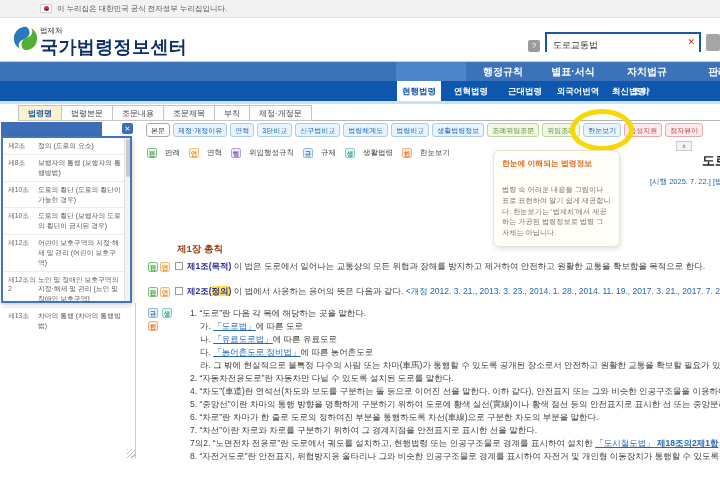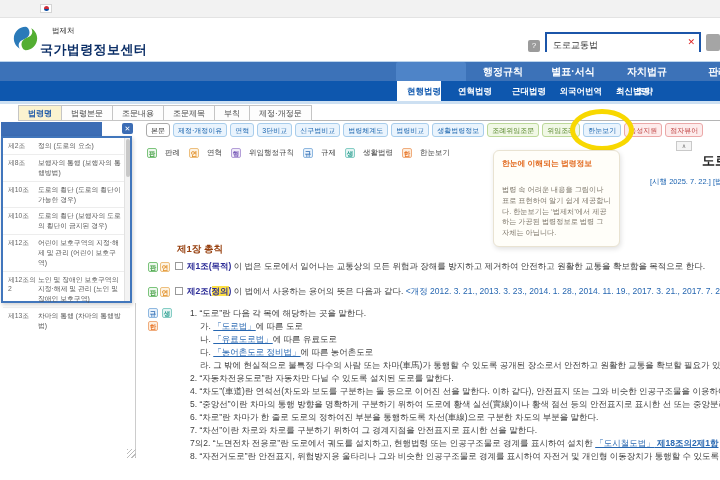--- a/index.html
+++ b/index.html
@@ -8,39 +8,39 @@
   
   .gov-banner{position:absolute;left:0;top:0;width:720px;height:18px;background:#f2f2f2;
     border-bottom:1px solid #e3e3e3;display:flex;align-items:center;padding-left:40px}
   .flag{width:12px;height:9px;background:#fff;border:1px solid #d5d5d5;display:flex;
     align-items:center;justify-content:center;margin-right:5px}
   .flag i{width:5px;height:5px;border-radius:50%;background:linear-gradient(#cd2e3a 50%,#0047a0 50%)}
   .banner-text{font-size:7.5px;color:#555}
   
   .header{position:absolute;left:0;top:18px;width:720px;height:44px;background:#fff;border-bottom:1px solid #bcd4ec}
   .logo{position:absolute;left:13px;top:8px;width:25px;height:25px}
-  .agency{position:absolute;left:52px;top:8px;font-size:7.5px;color:#333}
-  .site-title{position:absolute;left:40px;top:23px;font-size:13px;font-weight:bold;color:#0c2f67;letter-spacing:.4px}
+  .agency{position:absolute;left:40px;top:8px;font-size:7.5px;color:#333}
+  .site-title{position:absolute;left:40px;top:17px;font-size:18px;font-weight:bold;color:#0c2f67;letter-spacing:.4px}
   .help-btn{position:absolute;left:528px;top:22px;width:12px;height:12px;background:#9b9b9b;color:#fff;
     font-size:8px;line-height:12px;text-align:center;border-radius:2px;cursor:pointer}
   .search-box{position:absolute;left:545px;top:14px;width:156px;height:20px;border:2px solid #1b55a9;background:#fff}
   .search-box input{border:none;outline:none;width:100%;height:100%;font-size:9px;padding:0 18px 0 6px;color:#333;
     font-family:inherit}
   .clear-btn{position:absolute;right:4px;top:50%;transform:translateY(-50%);color:#d22;font-size:9px;font-weight:bold;cursor:pointer;line-height:1}
   .search-part{position:absolute;left:706px;top:16px;width:14px;height:17px;background:#a5a5a5;border-radius:2px}
   
   .mainnav{position:absolute;left:0;top:62px;width:720px;height:19px;background:#3c72b8;overflow:hidden}
   .mn-item{position:absolute;top:0;height:19px;text-align:center;color:#fff;font-weight:bold;font-size:10px;
     line-height:19px;white-space:nowrap;cursor:pointer}
   .mn-item.active{background:#4e84c8;line-height:normal;padding-top:20px;border-radius:2px 2px 0 0}
   .mn-item.active .mn-label{display:block;font-size:9.5px;line-height:10px}
   .mn-sub{display:block;font-size:5.5px;color:#d9e6f7;font-weight:normal;line-height:7px}
   .subnav{position:absolute;left:0;top:81px;width:720px;height:20px;background:#0e57ae;overflow:hidden}
   .sn-item{position:absolute;top:0;height:36px;line-height:20px;color:#fff;font-size:8.5px;font-weight:bold;
-    text-align:right;white-space:nowrap;cursor:pointer}
+    text-align:center;white-space:nowrap;cursor:pointer}
   .sn-item.active{background:#fff;color:#0e57ae}
   .navline{position:absolute;left:0;top:101px;width:720px;height:3px;background:#cde0f2}
   
   .tabbar{position:absolute;left:18px;top:105px;right:0;height:16px;display:flex;border-bottom:1px solid #b5b5b5}
   .tab{height:16px;line-height:15px;padding:0 9px;font-size:8px;color:#444;background:#fdfdfd;
     border:1px solid #c5c5c5;border-left:none;white-space:nowrap;cursor:pointer}
   .tab:first-child{border-left:1px solid #c5c5c5}
   .tab.active{background:#fbf3d0;color:#1a56a8;font-weight:bold}
   
   .toolbar{position:absolute;left:146px;top:123px;height:14px;display:flex;gap:3px;z-index:3}
@@ -105,20 +105,21 @@
   .sg-link{color:#2767b1;text-decoration:underline;cursor:pointer}
   .sg-linkbold{color:#2767b1;text-decoration:underline;font-weight:bold;cursor:pointer}
 </style>
 </head>
 <body>
 
 <div class="gov-banner">
   <span class="flag">
       <i></i>
     </span>
+  <span class="banner-text">이 누리집은 대한민국 공식 전자정부 누리집입니다.</span>
 </div>
 
 <div class="header">
   <svg class="logo" viewBox="0 0 30 30">
     <path fill="#2a7ab9" d="M15 1C7.3 1 1 7.3 1 15c0 5.2 2.9 9.8 7.2 12.2C5.6 23 6.8 18.4 12 16.4 17.6 14.2 21 10.8 19.4 5.3 18.4 2.4 16.9 1.2 15 1Z"></path>
     <path fill="#53ae32" d="M29 15c0-5.2-2.9-9.8-7.2-12.2 2.6 4.2 1.4 8.8-3.8 10.8C12.4 15.8 9 19.2 10.6 24.7c1 2.9 2.5 4.1 4.4 4.3 7.7 0 14-6.3 14-14Z"></path>
   </svg>
   <span class="agency">법제처</span>
   <span class="site-title">국가법령정보센터</span>
   <span class="help-btn">?</span>

